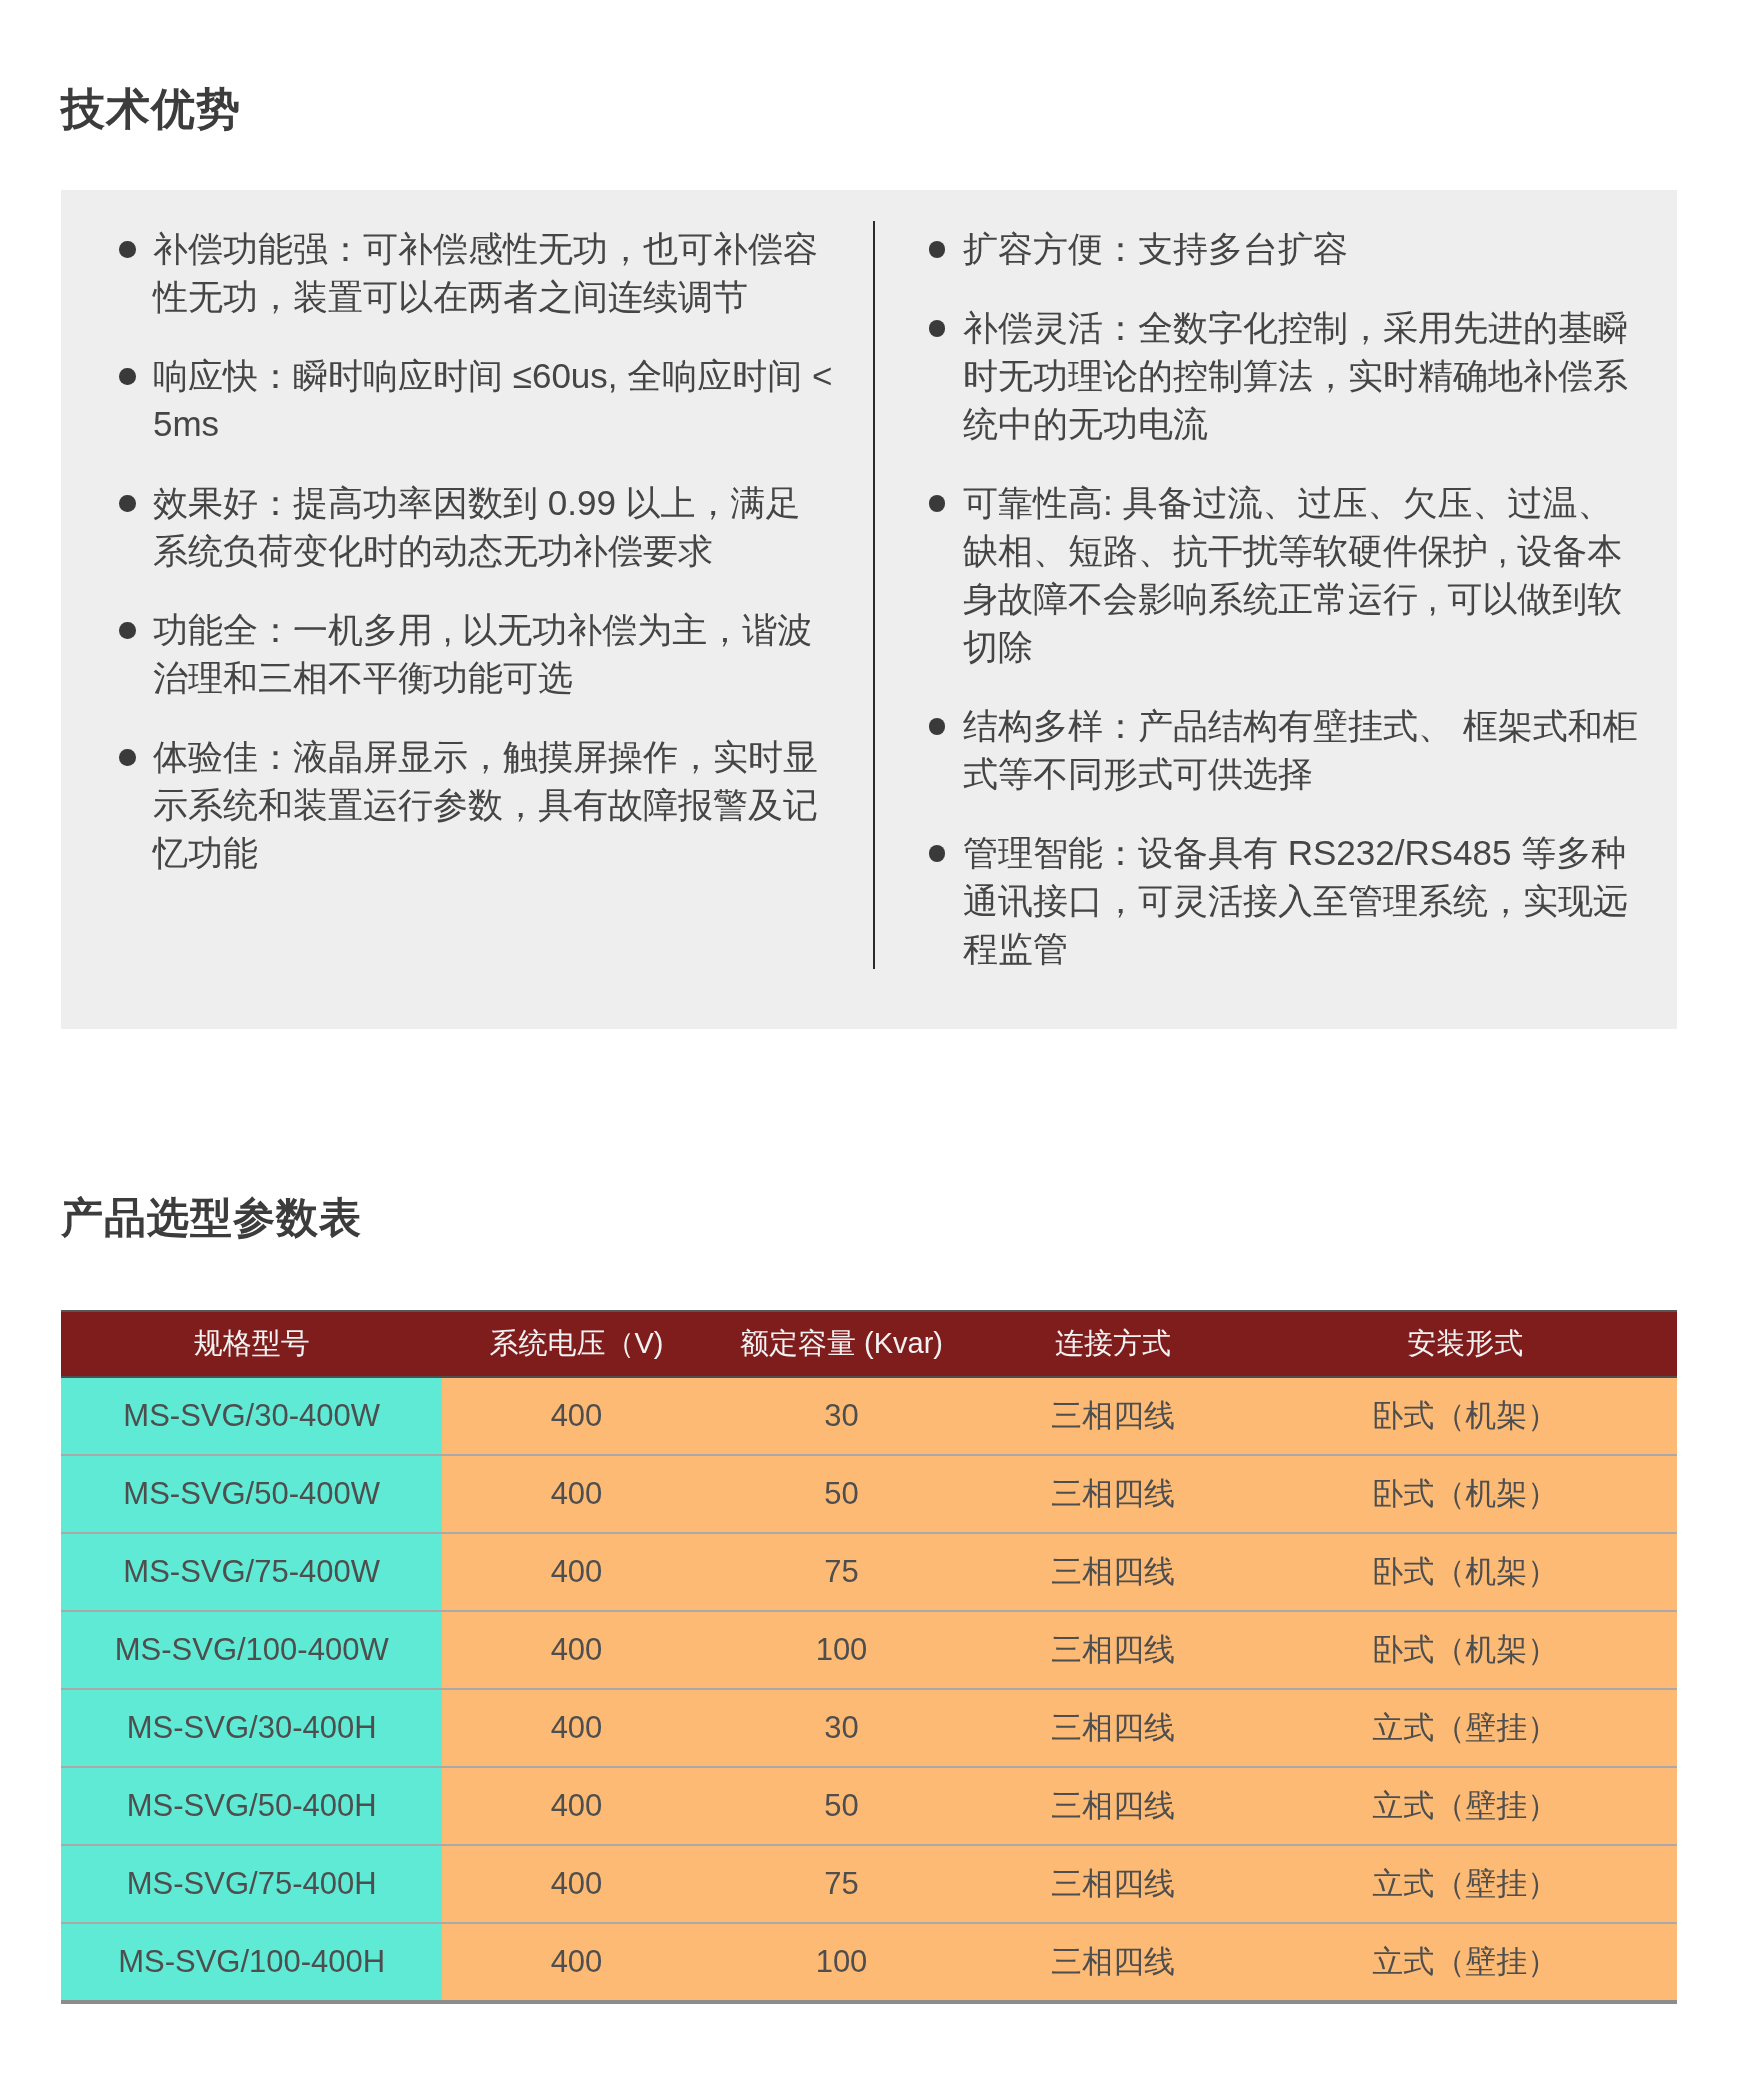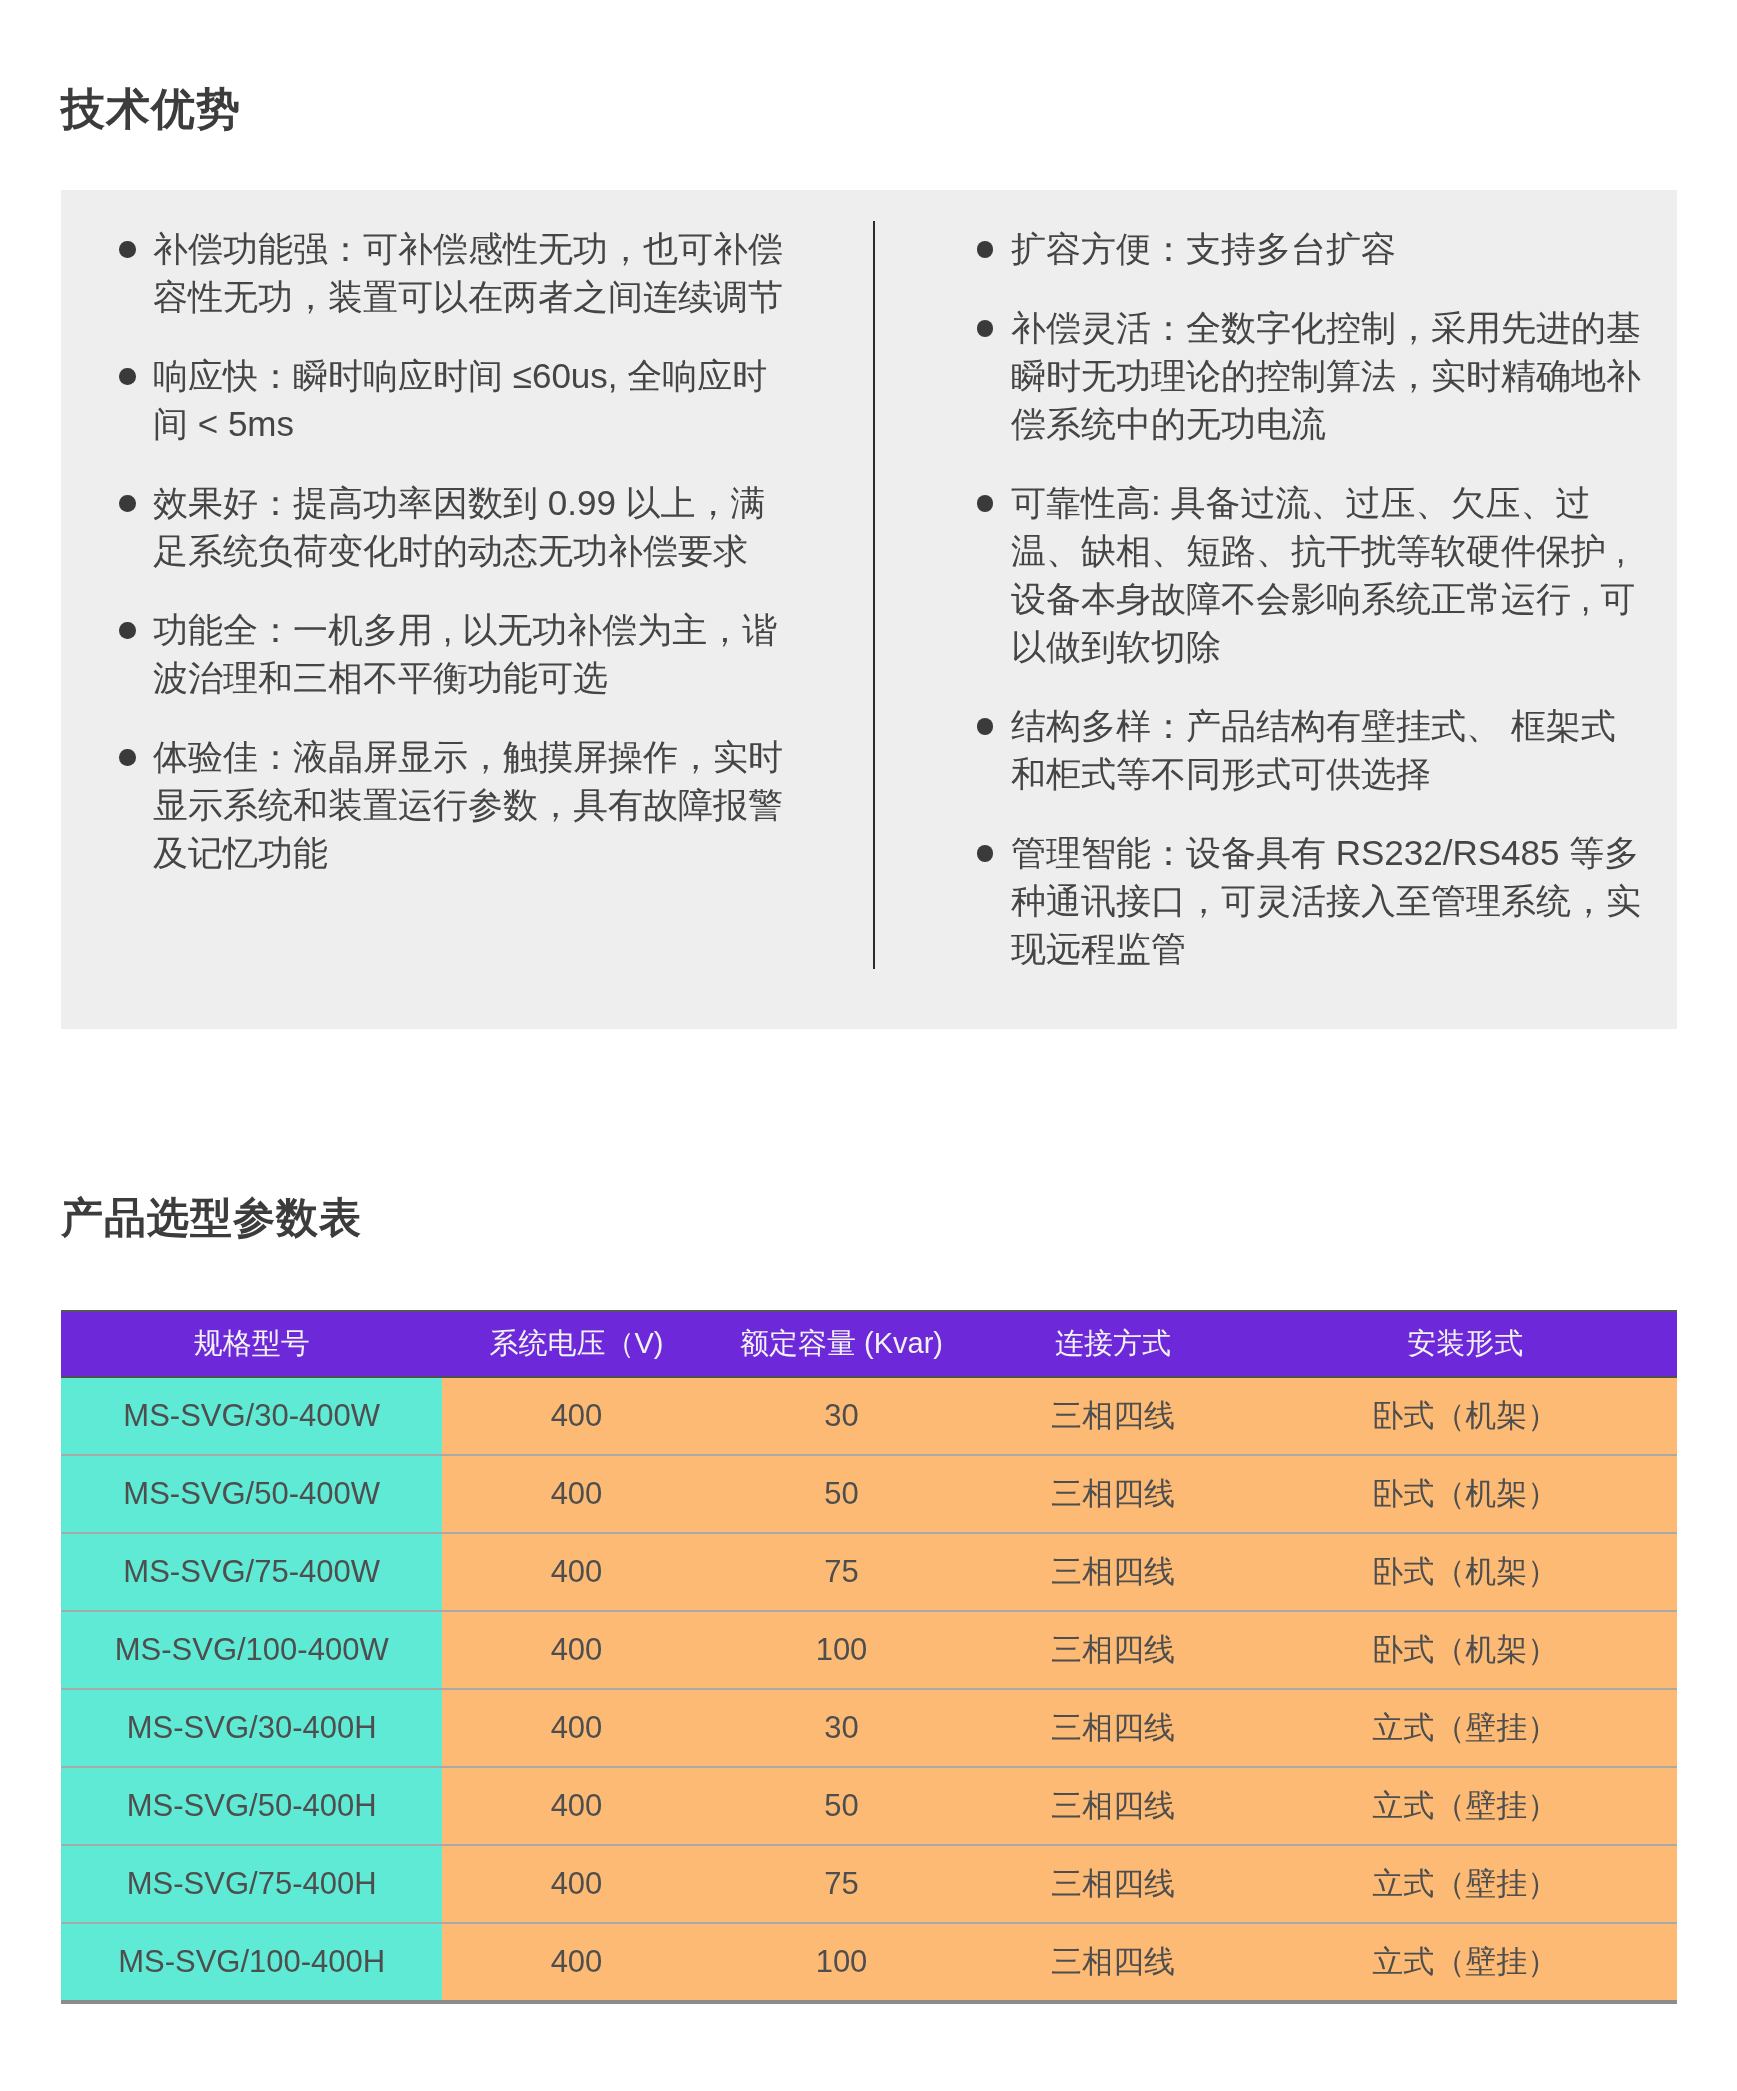--- a/index.html
+++ b/index.html
@@ -13,21 +13,20 @@
     font-weight:700;color:#3c3c3c;letter-spacing:1px;
   }
   .sec-title.h1{padding-top:73px;font-size:44px;line-height:50px;margin-top:11px;}
   .sec-title.h2{margin-top:165px;font-size:42px;line-height:48px;}
 
   .panel{
     margin:56px 61px 0 61px;
     background:#eeeeee;
     display:flex;
     padding:35px 0 56px 0;
-    gap:48px;
   }
   .panel .col{flex:1 1 0;min-width:0;}
   .panel .col.left{padding:0 39px 0 60px;}
   .panel .col.right{padding:0 33px 0 56px;}
   .panel .divider{
     width:1.9px;background:#2b2b2b;align-self:stretch;
     margin-top:-3.9px;margin-bottom:3.9px;flex:0 0 1.9px;
   }
   ul.adv-list{list-style:none;margin:0;padding:0;}
   ul.adv-list li{
@@ -48,21 +47,21 @@
     width:1616px;
     border-collapse:collapse;
     table-layout:fixed;
   }
   table.spec col.c1{width:23.6%;}
   table.spec col.c2{width:16.6%;}
   table.spec col.c3{width:16.2%;}
   table.spec col.c4{width:17.4%;}
   table.spec col.c5{width:26.2%;}
   table.spec th{
-    background:#6d28d9;color:#f2f2f2;
+    background:#7f1d1d;color:#f2f2f2;
     font-weight:400;font-size:29px;
     height:62px;text-align:center;
     border-top:2.9px solid #575757;
     border-bottom:2.9px solid #4f4f4f;
   }
   table.spec td{
     height:74px;text-align:center;vertical-align:middle;
     font-size:31px;color:#4e4e4e;background:#fdba74;
   }
   table.spec td:first-child{background:#5eead4;}

